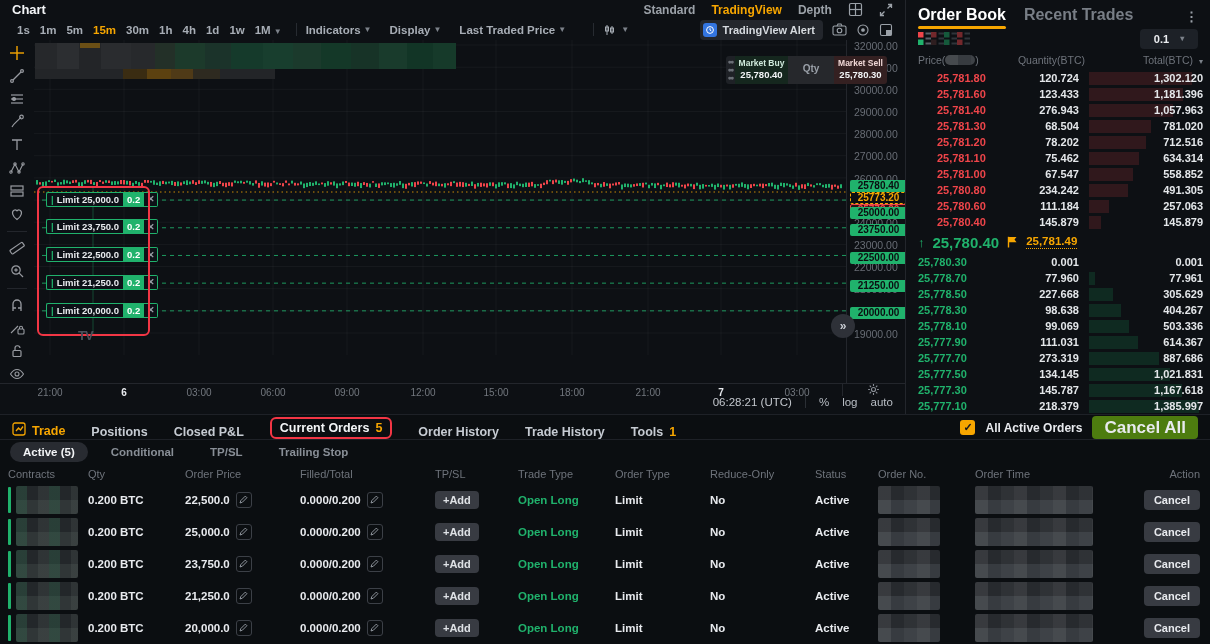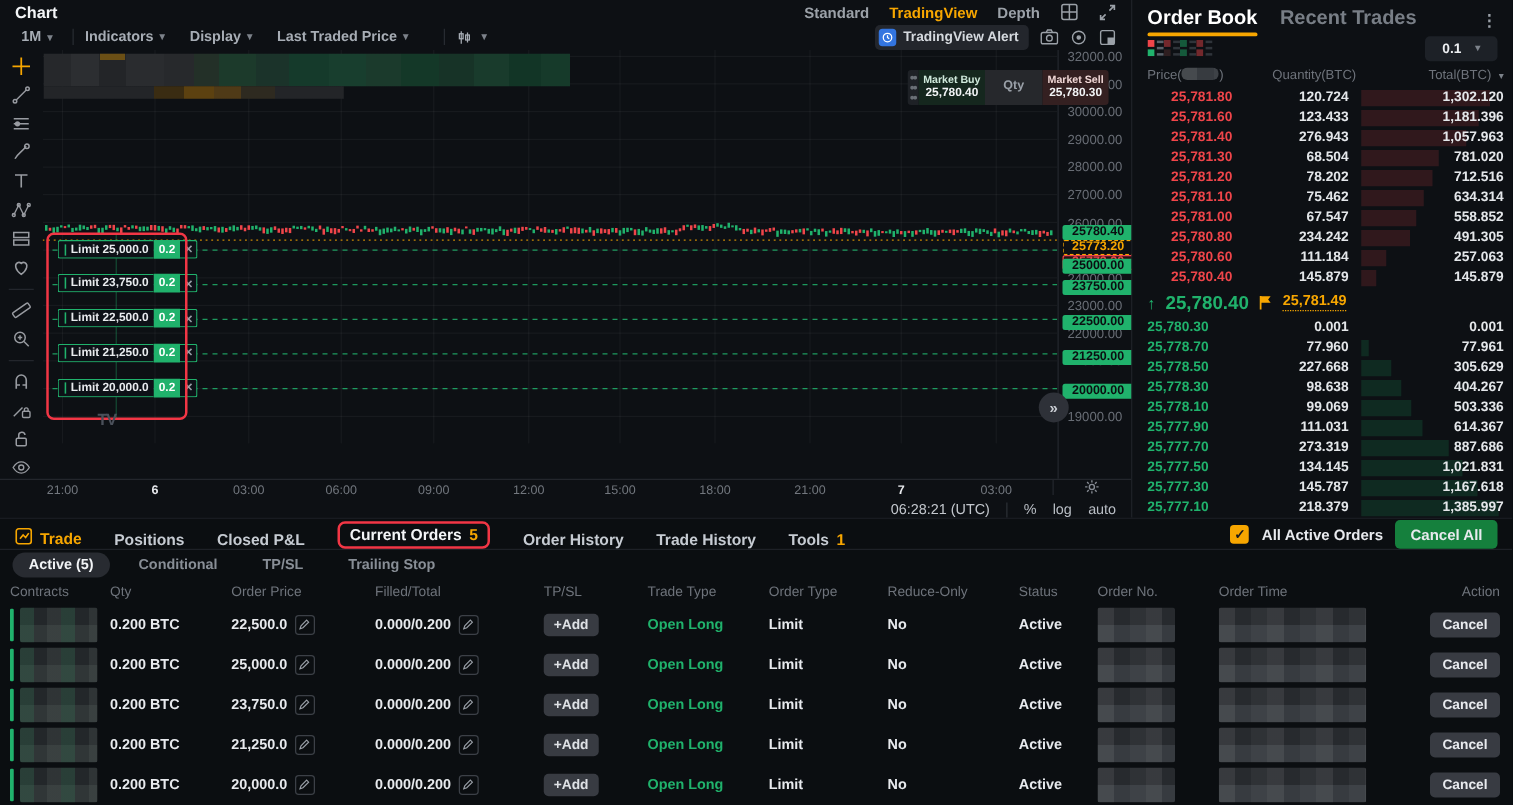--- a/index.html
+++ b/index.html
@@ -71,21 +71,21 @@
   .mw .sell { background:#342021; } .mw .sell .t { color:#f0d7d6; }
 
   .collapse-btn { position:absolute; left:831px; top:274px; width:24px; height:24px; border-radius:50%; background:#2e3138; color:#c8ccd2; display:flex; align-items:center; justify-content:center; font-size:12px; font-weight:bold; z-index:5; }
   .tv-logo { position:absolute; left:44px; top:288px; font-size:13px; font-weight:bold; color:#4a505a; letter-spacing:-1px; }
 
   
   .taxis { position:relative; height:18px; border-top:1px solid #23262c; }
   .ttick { position:absolute; top:3px; transform:translateX(-50%); font-size:10px; color:#72777e; }
   .ttick.bold { color:#e8eaee; font-weight:bold; }
   .taxis-corner { position:absolute; right:0; top:0; width:63px; height:100%; border-left:1px solid #23262c; display:flex; align-items:center; justify-content:center; }
-  .ch-footer { height:26px; display:flex; align-items:flex-end; justify-content:flex-end; padding-right:12px; gap:13px; font-size:11.5px; color:#c3c7cd; }
+  .ch-footer { height:26px; display:flex; align-items:flex-start; justify-content:flex-end; padding-right:12px; gap:13px; font-size:11.5px; color:#c3c7cd; }
   .ch-footer .sep { width:1px; height:12px; background:#2b2f35; }
   .scale-btn { color:#b9bec5; font-size:11.5px; }
 
   
   .ob-head { height:30px; display:flex; align-items:flex-end; padding:0 12px 4px; gap:18px; }
   .ob-tab { position:relative; font-size:16px; font-weight:bold; color:#787e86; }
   .ob-tab.active { color:#fff; }
   .ob-tab.active::after { content:""; position:absolute; left:0; right:0; bottom:-5px; height:3px; border-radius:2px; background:#f7a600; }
   .ob-dots { margin-left:auto; color:#9aa0a8; font-size:13px; font-weight:bold; }
   .ob-controls { height:24px; display:flex; align-items:center; padding:0 12px; gap:0; }
@@ -107,21 +107,21 @@
   
   .bottom { height:230px; display:flex; flex-direction:column; border-top:1px solid #1e2127; background:#0b0e11; overflow:hidden; }
   .bt-tabs { height:29px; display:flex; align-items:flex-end; padding:0 12px; gap:26px; border-bottom:1px solid #1e2127; font-size:12.5px; font-weight:bold; color:#c6cbd2; }
   .bt-tab { display:flex; align-items:center; gap:6px; white-space:nowrap; }
   .bt-tab .badge { color:#f7a600; }
   .bt-tab.active { color:#f7a600; }
   .bt-tab.annotated { border:2px solid #f23645; border-radius:6px; padding:2px 8px; color:#f3f5f7; }
   .bt-right { margin-left:auto; display:flex; align-items:center; gap:10px; }
   .chk { width:15px; height:15px; background:#f7a600; border-radius:3px; display:flex; align-items:center; justify-content:center; color:#17191d; font-size:11px; font-weight:bold; }
   .chk-label { font-size:12px; font-weight:bold; color:#e8eaee; }
-  .btn { background:#15803d; border:none; border-radius:4px; height:23px; padding:0 12px; font-size:12px; font-weight:bold; color:#e8eaee; font-family:inherit; }
+  .btn { background:#4d7c0f; border:none; border-radius:4px; height:23px; padding:0 12px; font-size:17px; font-weight:bold; color:#e8eaee; font-family:inherit; }
   .bt-subtabs { height:27px; display:flex; align-items:center; padding:0 10px; gap:10px; font-size:11.5px; font-weight:bold; color:#888e96; }
   .subtab { padding:4px 13px; }
   .subtab.active { background:#282b31; border-radius:12px; color:#f2f4f6; }
 
   .ot-head,.ot-row { display:grid; grid-template-columns:80px 97px 115px 135px 83px 97px 95px 105px 63px 97px 165px 1fr; align-items:center; padding:0 10px 0 8px; }
   .ot-head { height:24px; font-size:11px; color:#6e737b; }
   .ot-head .r, .ot-row .r { text-align:right; }
   .ot-row { height:32px; font-size:11.5px; font-weight:bold; color:#e8eaee; }
   .cell-flex { display:flex; align-items:center; }
   .gbar { width:3px; height:26px; background:#20b26c; margin-right:5px; border-radius:1px; }
@@ -166,20 +166,31 @@
                 <g stroke="#9ba1a8" stroke-width="1.3" fill="none">
                   <path d="M8.5 5.5 L12.5 1.5 M9 1.5 h3.5 v3.5"></path>
                   <path d="M5.5 8.5 L1.5 12.5 M1.5 9 v3.5 h3.5"></path>
                 </g>
               </svg>
           </span>
         </div>
       </div>
 
       <div class="ch-row2">
+        <span id="tf-list" style="display:flex;">
+            <span class="tf">1s</span>
+            <span class="tf">1m</span>
+            <span class="tf">5m</span>
+            <span class="tf active">15m</span>
+            <span class="tf">30m</span>
+            <span class="tf">1h</span>
+            <span class="tf">4h</span>
+            <span class="tf">1d</span>
+            <span class="tf">1w</span>
+          </span>
         <span class="tf"><span>1M</span><span class="caret">▼</span></span>
         <span class="vdiv"></span>
         <span id="menu-list" style="display:flex;">
             <span class="menu-item">
               <span>Indicators</span>
               <span class="caret">▼</span>
             </span>
             <span class="menu-item">
               <span>Display</span>
               <span class="caret">▼</span>

